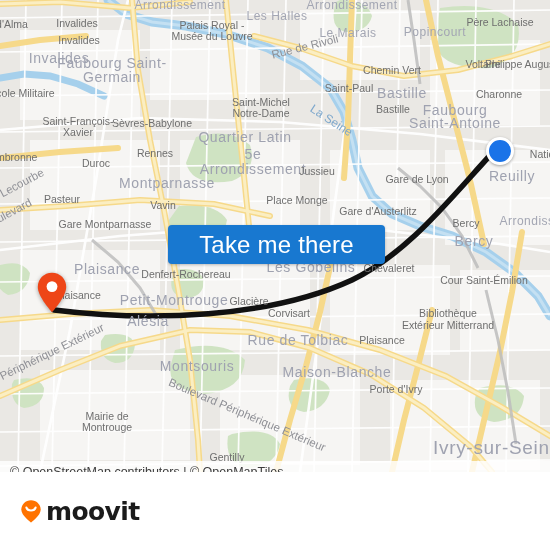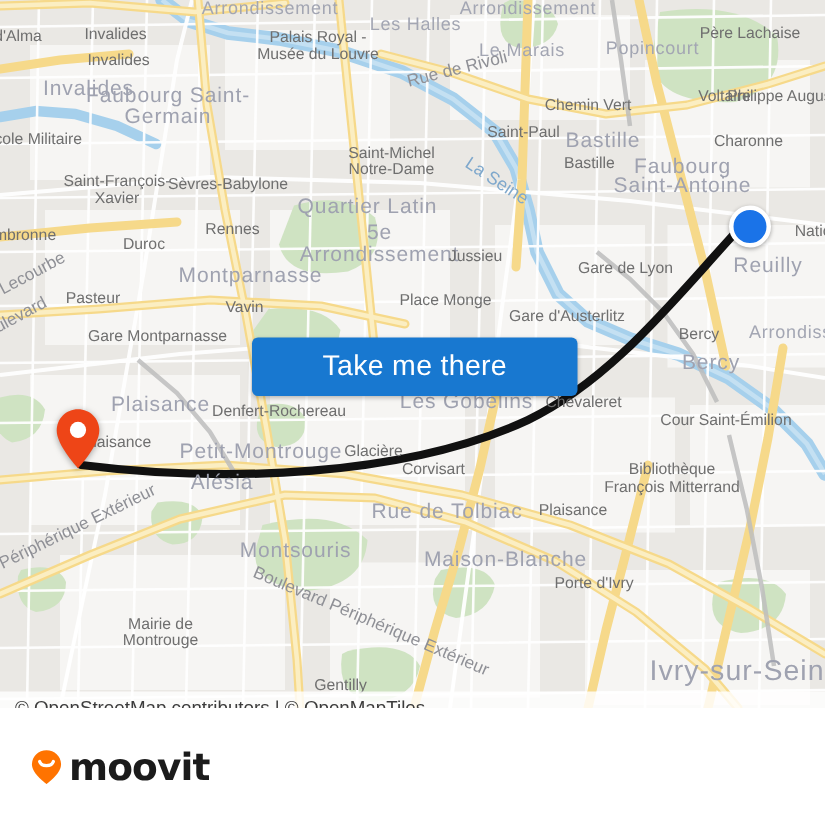--- a/index.html
+++ b/index.html
@@ -44,21 +44,21 @@
   }
   #dest-pin{
     position:absolute;left:37px;top:272px;width:30px;height:41px;
     filter:drop-shadow(0 1px 2px rgba(0,0,0,.35));
   }
 
   
   #take-me-there{
     position:absolute;left:168px;top:225px;width:217px;height:39px;
     background:#1878d0;color:#ffffff;border:none;border-radius:4px;
-    font-family:"Liberation Sans", sans-serif;font-size:19px;
+    font-family:"Liberation Sans", sans-serif;font-size:24px;
     letter-spacing:.2px;cursor:pointer;
     display:flex;align-items:center;justify-content:center;
     box-shadow:0 1px 3px rgba(0,0,0,.25);
     padding:0;
   }
 
   
   #attribution{
     position:absolute;left:0;top:461px;width:550px;height:22px;
     display:flex;align-items:center;
@@ -249,21 +249,21 @@
         <div class="lbl poi" style="left: 389px; top: 269px;">Chevaleret</div>
         <div class="lbl poi" style="left: 484px; top: 281px;">Cour Saint-Émilion</div>
         <div class="lbl area" style="left: 107px; top: 270px;">Plaisance</div>
         <div class="lbl poi" style="left: 186px; top: 275px;">Denfert-Rochereau</div>
         <div class="lbl poi" style="left: 78px; top: 296px;">Plaisance</div>
         <div class="lbl area" style="left: 174px; top: 301px;">Petit-Montrouge</div>
         <div class="lbl poi" style="left: 249px; top: 302px;">Glacière</div>
         <div class="lbl poi" style="left: 289px; top: 314px;">Corvisart</div>
         <div class="lbl area" style="left: 148px; top: 322px;">Alésia</div>
         <div class="lbl poi" style="left: 448px; top: 314px;">Bibliothèque</div>
-        <div class="lbl poi" style="left: 448px; top: 326px;">François Mitterrand</div>
+        <div class="lbl poi" style="left: 448px; top: 326px;">Extérieur Mitterrand</div>
         <div class="lbl road" style="left: 52px; top: 352px; transform: translate(-50%, -50%) rotate(-26deg);">Périphérique Extérieur</div>
         <div class="lbl area" style="left: 298px; top: 341px;">Rue de Tolbiac</div>
         <div class="lbl poi" style="left: 382px; top: 341px;">Plaisance</div>
         <div class="lbl area" style="left: 197px; top: 367px;">Montsouris</div>
         <div class="lbl area" style="left: 337px; top: 373px;">Maison-Blanche</div>
         <div class="lbl poi" style="left: 396px; top: 390px;">Porte d'Ivry</div>
         <div class="lbl road" style="left: 247px; top: 415px; transform: translate(-50%, -50%) rotate(23deg);">Boulevard Périphérique Extérieur</div>
         <div class="lbl poi" style="left: 107px; top: 417px;">Mairie de</div>
         <div class="lbl poi" style="left: 107px; top: 428px;">Montrouge</div>
         <div class="lbl poi" style="left: 227px; top: 458px; text-align: center;">Gentilly</div>

